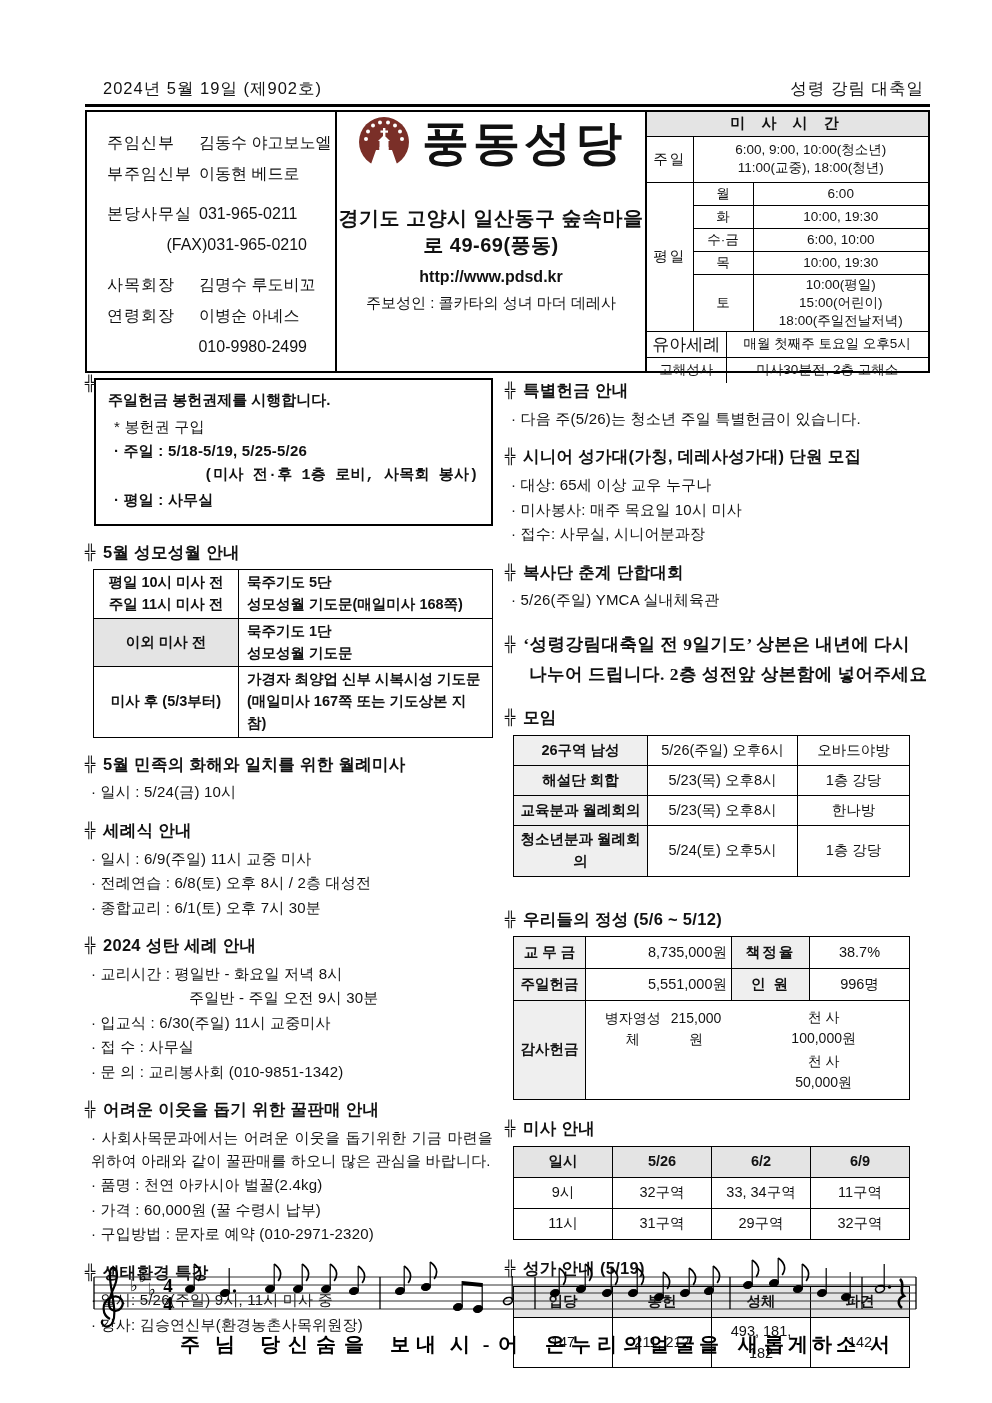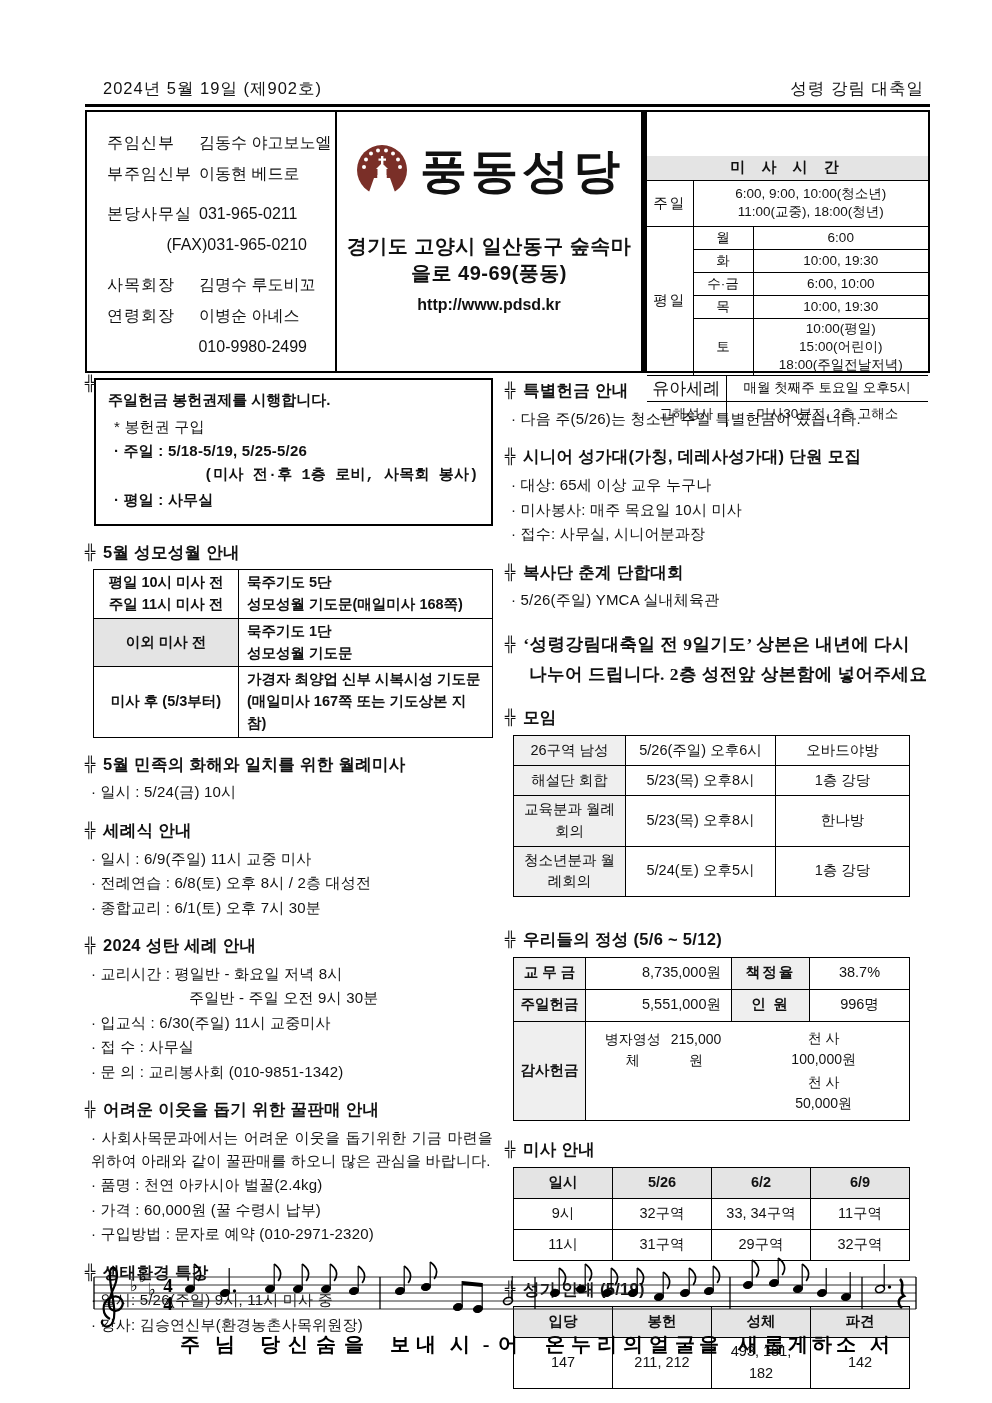--- a/index.html
+++ b/index.html
@@ -13,28 +13,28 @@
   .masthead { position:absolute; left:85px; top:78px; width:845px; }
   .masthead-row { display:flex; justify-content:space-between; align-items:flex-end; padding:0 6px 4px 18px; font-size:16.5px; letter-spacing:1px; }
   .rule { border-top:3px solid #000; }
   
   .infobox { position:absolute; left:85px; top:110px; width:845px; height:263px; border:2px solid #000; display:flex; }
   .clergy { width:250px; border-right:2px solid #000; padding:20px 0 0 20px; font-size:16px; }
   .clergy .ln { display:flex; margin-bottom:9px; line-height:1.35; }
   .clergy .lbl { min-width:92px; letter-spacing:1px; }
   .clergy .gap { height:10px; }
   .clergy .right-val { text-align:right; display:block; width:200px; }
-  .center-pane { flex:1; border-right:6px solid #000000; text-align:center; padding-top:28px; }
+  .center-pane { flex:1; border-right:2px solid #000000; text-align:center; }
   .brandrow { display:flex; align-items:center; justify-content:center; gap:10px; }
   .church-name { font-family:"Liberation Serif", serif; font-weight:bold; font-size:47px; letter-spacing:4px; }
   .addr { margin-top:30px; font-size:20px; font-weight:bold; letter-spacing:0.5px; }
   .url { margin-top:9px; font-size:16px; font-weight:bold; }
   .patron { margin-top:8px; font-size:15px; }
   .mass-pane { width:281px; }
-  table.mass { border-collapse:collapse; width:100%; height:100%; font-size:13.5px; text-align:center;margin-top:44px; }
+  table.mass { border-collapse:collapse; width:100%; height:100%; font-size:13.5px; text-align:center; }
   table.mass td { border:1px solid #000; padding:1px 2px; }
   table.mass tr:first-child td { border-top:none; }
   table.mass td:first-child { border-left:none; }
   table.mass tr:last-child td { border-bottom:none; }
   table.mass td:last-child { border-right:none; }
   .gray { background:#e4e4e4; }
   .mass-title { font-weight:bold; font-size:15px; letter-spacing:6px; height:24px; }
   .mass .lblcell { font-size:14.5px; letter-spacing:2px; }
   
   .col { position:absolute; top:374px; font-size:15px; line-height:1.5; }
@@ -53,26 +53,26 @@
   .noticebox { border:2px solid #000; margin-left:9px; padding:9px 10px 10px 12px; }
   .noticebox .t { font-weight:bold; margin-bottom:4px; }
   
   table.dt { border-collapse:collapse; margin-left:8px; font-size:14.5px; }
   table.dt td { border:1.5px solid #000; padding:3px 6px; text-align:center; vertical-align:middle; }
   table.smw td { font-weight:bold; font-size:14.5px; padding:2px 8px; }
   table.smw .c2 { text-align:left; }
   .lgray { background:#efefef; }
   table.moim { width:397px; }
   table.moim td { height:30px; }
-  table.moim .c1 { font-weight:normal; width:112px; }
+  table.moim .c1 { font-weight:bold; width:134px; }
   table.moim .c2 { width:150px; }
   table.jg { width:397px; }
   table.jg .lb { font-weight:bold; width:72px; }
-  table.jg .val { text-align:right; width:146px; padding-right:10px; }
-  table.jg .lb2 { font-weight:bold; width:78px; letter-spacing:2px;font-family:Liberation Serif, serif; }
+  table.jg .val { text-align:right; width:146px; padding-right:4px; }
+  table.jg .lb2 { font-weight:bold; width:78px; letter-spacing:2px; }
   table.jg td { height:32px; }
   .gamsa-flex { display:flex; font-size:14px; padding:2px 4px; }
   .gamsa-l { width:45%; display:flex; justify-content:space-between; padding:2px 6px 0 4px; align-items:flex-start;text-align:center; }
   .gamsa-r { flex:1; }
   .gamsa-r .row { display:flex; justify-content:space-between; padding:1px 2px 1px 18px;flex-direction:column; }
   table.eq { width:397px; }
   table.eq td { width:99px; height:31px; }
   .bold { font-weight:bold; }
   
   .brush { font-family:"Liberation Serif", serif; font-weight:bold; font-size:17.5px; letter-spacing:0.5px; line-height:1.7; }
@@ -146,20 +146,21 @@
               <polygon points="28,21 34,27 22,27"></polygon>
               <rect x="23.5" y="26" width="9" height="12"></rect>
               <polygon points="14,53 20,36 23.5,36 23.5,33 32.5,33 32.5,36 36,36 42,53"></polygon>
             </g>
           </svg>
         </span>
         <span class="church-name">풍동성당</span>
       </div>
       <div class="addr">경기도 고양시 일산동구 숲속마을로 49-69(풍동)</div>
       <div class="url">http://www.pdsd.kr</div>
+      <div class="patron">주보성인 : 콜카타의 성녀 마더 데레사</div>
     </div>
 
     <div class="mass-pane">
       <table class="mass">
         <colgroup>
             <col style="width:46px">
             <col style="width:33px">
             <col style="width:27px">
             <col>
           </colgroup>

